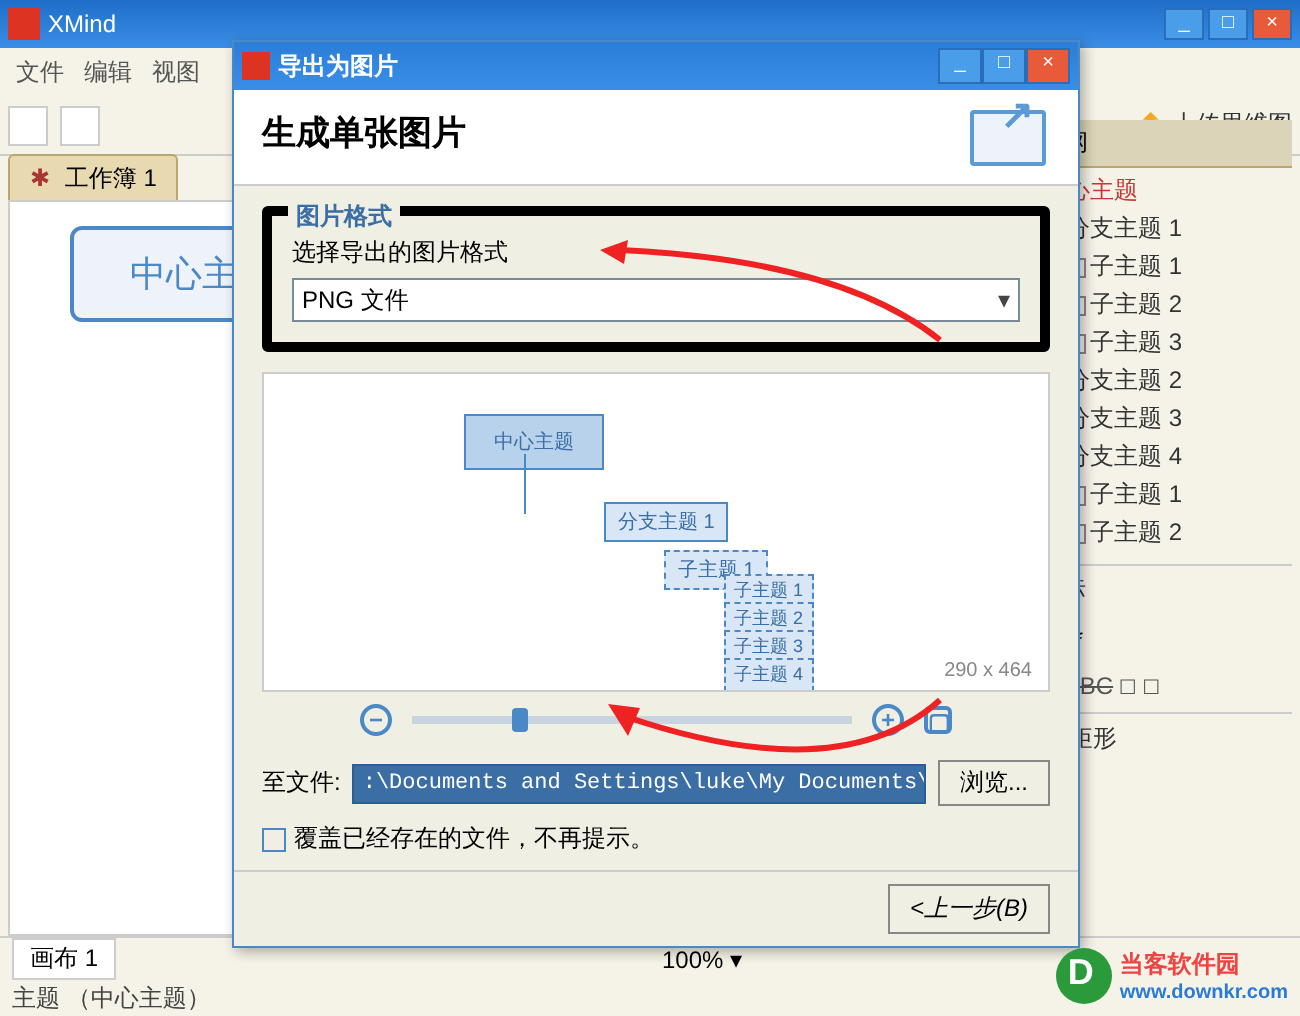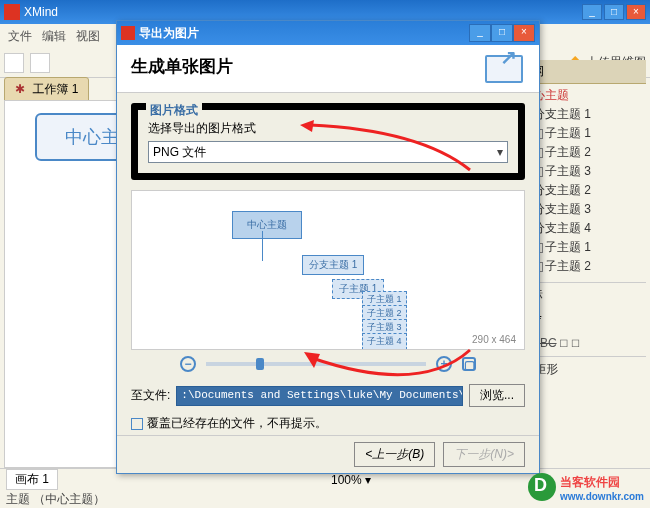--- a/index.html
+++ b/index.html
@@ -49,21 +49,21 @@
 .modal-titlebar .win-btn { width: 22px; height: 18px; }
 
 .modal-header { padding: 10px 14px; background: #fff; border-bottom: 1px solid #ccc; position: relative; }
 .modal-header h2 { font-size: 17px; font-weight: bold; margin-bottom: 4px; }
 .modal-header p { color: #555; }
 .modal-header .export-icon { position: absolute; right: 14px; top: 10px; width: 40px; height: 40px; }
 .export-icon-shape { width: 38px; height: 28px; border: 2px solid #5a9ad5; border-radius: 2px; position: relative; background: #eef3fa; }
 .export-icon-shape::after { content: "↗"; position: absolute; top: -12px; right: 4px; color: #5a9ad5; font-size: 20px; font-weight: bold; }
 
 .modal-body { padding: 10px 14px; }
-.groupbox { border: 7px solid #000000; border-radius: 3px; padding: 10px; margin-bottom: 10px; position: relative; }
+.groupbox { border: 5px solid #000000; border-radius: 3px; padding: 10px; margin-bottom: 10px; position: relative; }
 .groupbox-title { position: absolute; top: -8px; left: 8px; background: #f0efe4; padding: 0 4px; color: #3a6ea5; font-weight: bold; }
 .groupbox label { display: block; margin-bottom: 4px; }
 .select-combo { width: 100%; height: 22px; border: 1px solid #7a8a9a; background: #fff; padding: 0 4px; display: flex; align-items: center; justify-content: space-between; }
 .select-combo .dd { color: #444; }
 
 .preview { width: 100%; height: 160px; background: #fff; border: 1px solid #ccc; position: relative; margin-bottom: 6px; overflow: hidden; }
 .preview-node { position: absolute; border: 1px solid #4a88c7; background: #d8e6f5; font-size: 10px; padding: 2px 6px; color: #3a6ea5; }
 .pn-main { top: 20px; left: 100px; padding: 6px 14px; background: #b8d2ec; border: 1px solid #4a88c7; }
 .pn-sub1 { top: 64px; left: 170px; }
 .pn-sub2 { top: 88px; left: 200px; border-style: dashed; }
@@ -222,21 +222,20 @@
     </div>
 
     <div class="check-row">
       <div class="checkbox"></div>
       <span>覆盖已经存在的文件，不再提示。</span>
     </div>
   </div>
 
   <div class="modal-footer">
     <div class="dlg-btn">&lt;上一步(B)</div>
-    <div class="dlg-btn disabled">下一步(N)&gt;</div>
   </div>
 </div>
 
 <svg class="arrow" style="top:120px;left:300px" width="180" height="60">
   <path class="arrow-line" d="M170,50 Q120,10 10,5"></path>
   <polygon class="arrow-head" points="0,5 14,0 12,12"></polygon>
 </svg>
 <svg class="arrow" style="top:340px;left:300px" width="180" height="70">
   <path class="arrow-line" d="M170,10 Q120,55 12,18"></path>
   <polygon class="arrow-head" points="4,12 20,14 14,28"></polygon>

